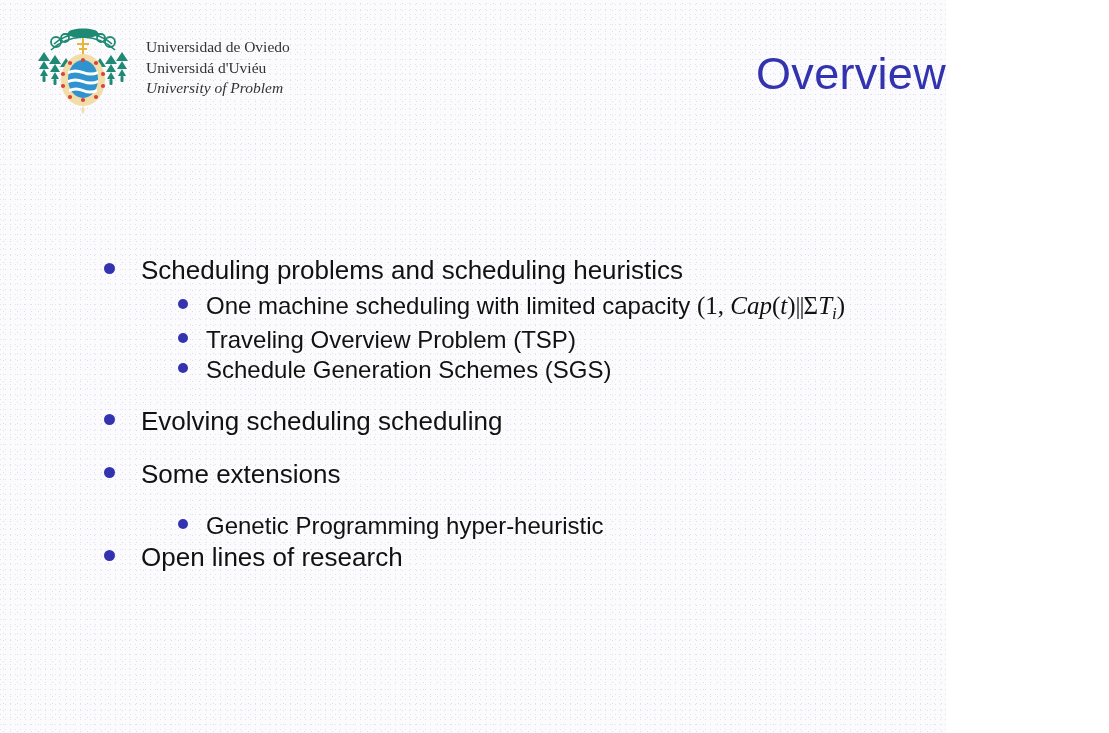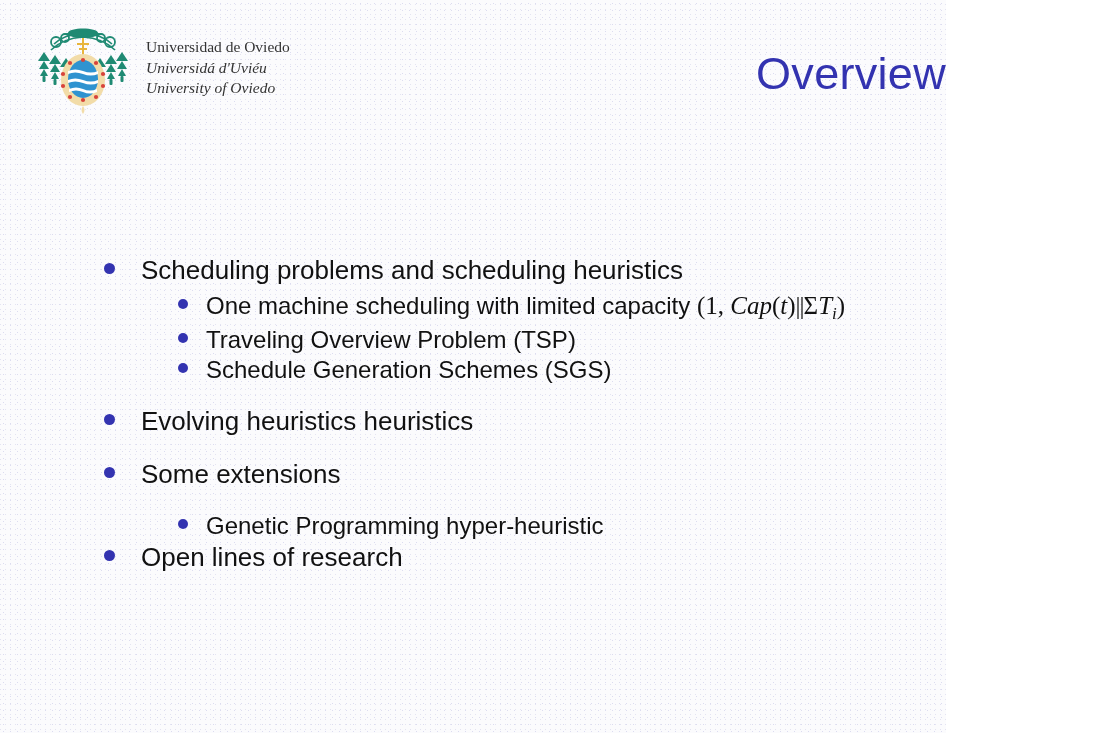--- a/index.html
+++ b/index.html
@@ -38,21 +38,21 @@
   #uni-names {
     font-family: "Liberation Serif", serif;
     color: #333333;
     line-height: 1.33;
   }
   #uni-names div {
     font-size: 15.5px;
     white-space: nowrap;
   }
   .uni-line-1 { font-style: normal; }
-  .uni-line-2 { font-style: italic; }
+  .uni-line-2 { }
   .uni-line-3 { font-style: italic; }
 
   
   #title {
     position: absolute;
     left: 0;
     right: 0;
     top: 48px;
     text-align: right;
     color: #3333b0;
@@ -216,21 +216,21 @@
           <circle cx="69" cy="64" r="2.1"></circle>
         <circle cx="36" cy="75" r="2.1"></circle>
           <circle cx="49" cy="78" r="2.1"></circle>
           <circle cx="62" cy="75" r="2.1"></circle>
       </g>
     </svg>
 
     <div id="uni-names">
       <div class="uni-line-1">Universidad de Oviedo</div>
       <div class="uni-line-2">Universidá d'Uviéu</div>
-      <div class="uni-line-3">University of Oviedo</div>
+      <div class="uni-line-3">University of Problem</div>
     </div>
   </div>
 
   <div id="title">Overview</div>
 
   <div id="body">
 
     <div class="bullet-row lvl1">
       <span class="marker"></span>
       <span class="btext">Scheduling problems and scheduling heuristics</span>
@@ -246,21 +246,21 @@
       <span class="btext">Traveling Overview Problem (TSP)</span>
     </div>
 
     <div class="bullet-row lvl2">
       <span class="marker"></span>
       <span class="btext">Schedule Generation Schemes (SGS)</span>
     </div>
 
     <div class="bullet-row lvl1 gap-before">
       <span class="marker"></span>
-      <span class="btext">Evolving heuristics heuristics</span>
+      <span class="btext">Evolving scheduling scheduling</span>
     </div>
 
     <div class="bullet-row lvl1 gap-before">
       <span class="marker"></span>
       <span class="btext">Some extensions</span>
     </div>
 
     <div class="bullet-row lvl2 gap-before">
       <span class="marker"></span>
       <span class="btext">Genetic Programming hyper-heuristic</span>

